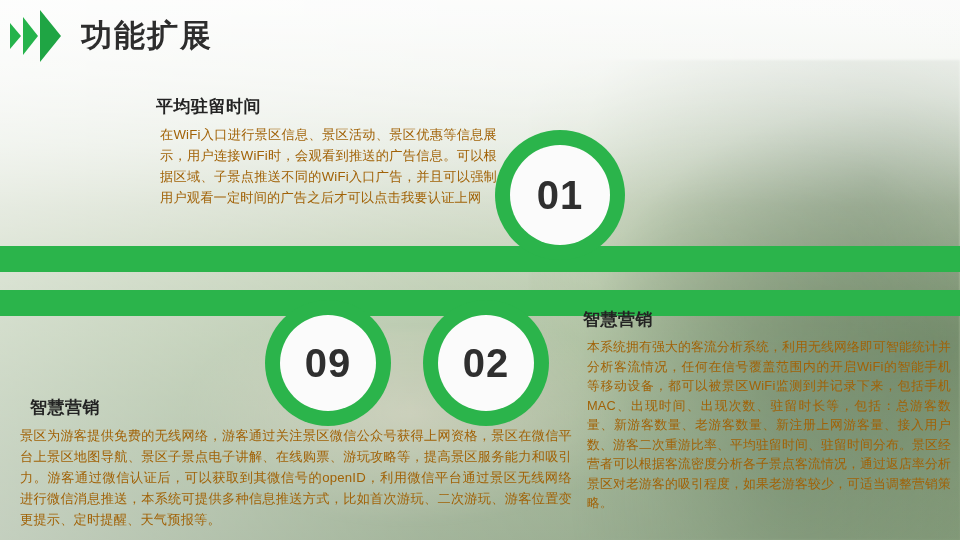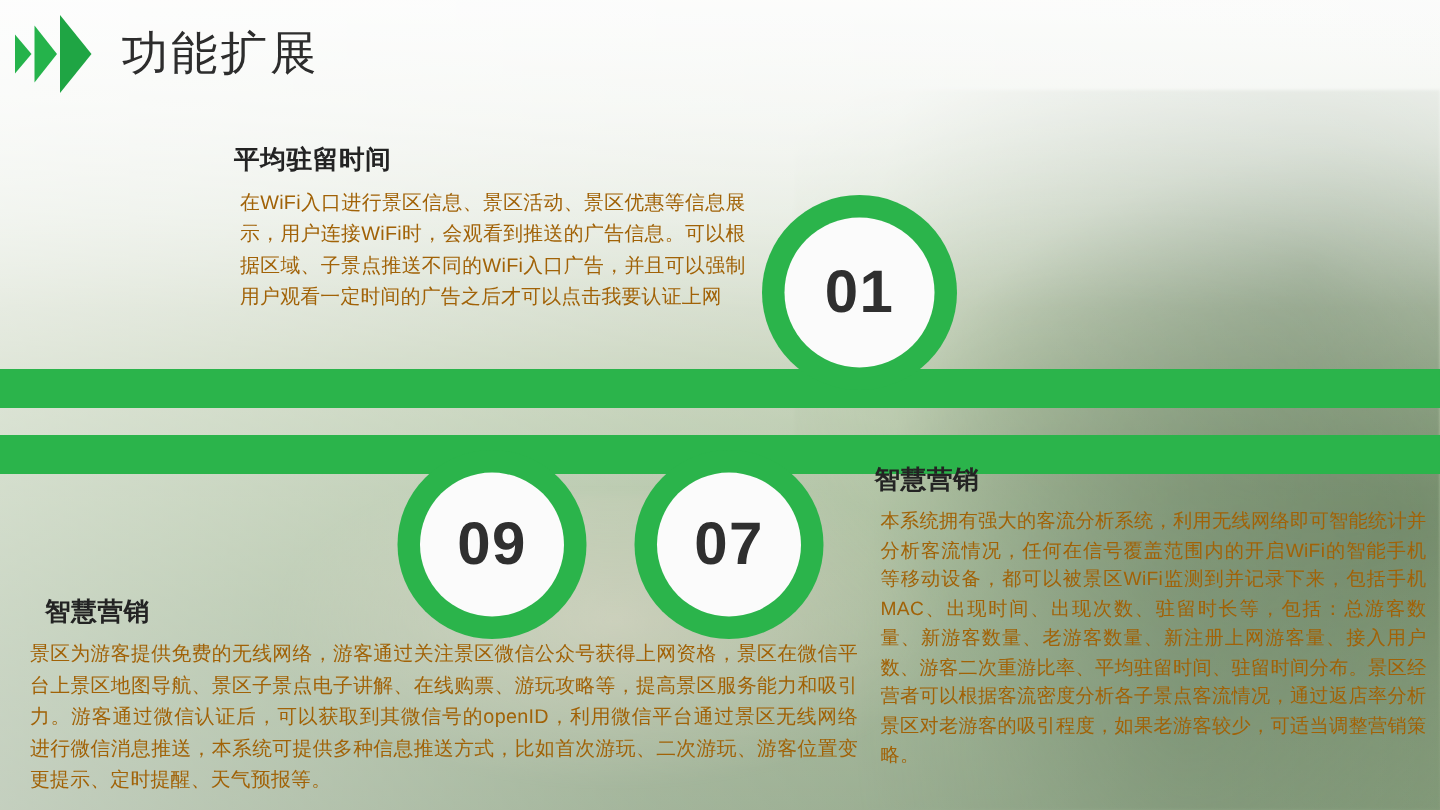--- a/index.html
+++ b/index.html
@@ -58,42 +58,42 @@
   .chev-sm{
     border-width:13px 0 13px 11px;border-color:transparent transparent transparent #25b34b;
   }
   .chev-md{
     border-width:19px 0 19px 15px;border-color:transparent transparent transparent #25b34b;
   }
   .chev-lg{
     border-width:26px 0 26px 21px;border-color:transparent transparent transparent #1fa544;
   }
   .title-text{
-    margin-left:18px;font-size:31px;color:#2d2d2d;letter-spacing:2px;font-weight:400;
+    margin-left:18px;font-size:31px;color:#2d2d2d;letter-spacing:2px;font-weight:700;
   }
 
   
   .band{position:absolute;left:0;width:100%;background:#2bb44b;}
   .band-1{top:246px;height:26px;}
   .band-2{top:290px;height:26px;}
 
   
   .circle{
     position:absolute;border-radius:50%;
     display:flex;align-items:center;justify-content:center;
     box-sizing:border-box;
   }
   .circle-outer{background:#2bb44b;}
   .circle-inner{
     border-radius:50%;background:#fbfbfb;display:flex;align-items:center;justify-content:center;
   }
   .circle-num{
     font-size:40px;color:#2f2f2f;font-weight:700;letter-spacing:1px;
   }
-  .c1{left:508px;top:130px;width:130px;height:130px;}
+  .c1{left:495px;top:130px;width:130px;height:130px;}
   .c1 .circle-inner{width:100px;height:100px;}
   .c2{left:265px;top:300px;width:126px;height:126px;}
   .c2 .circle-inner{width:96px;height:96px;}
   .c3{left:423px;top:300px;width:126px;height:126px;}
   .c3 .circle-inner{width:96px;height:96px;}
 
   
   .blk{position:absolute;}
   .blk h3{
     margin:0 0 6px 0;font-size:17px;color:#232323;font-weight:700;letter-spacing:.5px;
@@ -137,21 +137,21 @@
     <span class="circle-num">01</span>
   </div>
 </div>
 <div class="circle circle-outer c2">
   <div class="circle-inner">
     <span class="circle-num">09</span>
   </div>
 </div>
 <div class="circle circle-outer c3">
   <div class="circle-inner">
-    <span class="circle-num">07</span>
+    <span class="circle-num">02</span>
   </div>
 </div>
 
 <div class="blk blk-1">
   <h3>平均驻留时间</h3>
   <p>在WiFi入口进行景区信息、景区活动、景区优惠等信息展示，用户连接WiFi时，会观看到推送的广告信息。可以根据区域、子景点推送不同的WiFi入口广告，并且可以强制用户观看一定时间的广告之后才可以点击我要认证上网</p>
 </div>
 
 <div class="blk blk-2">
   <h3>智慧营销</h3>

